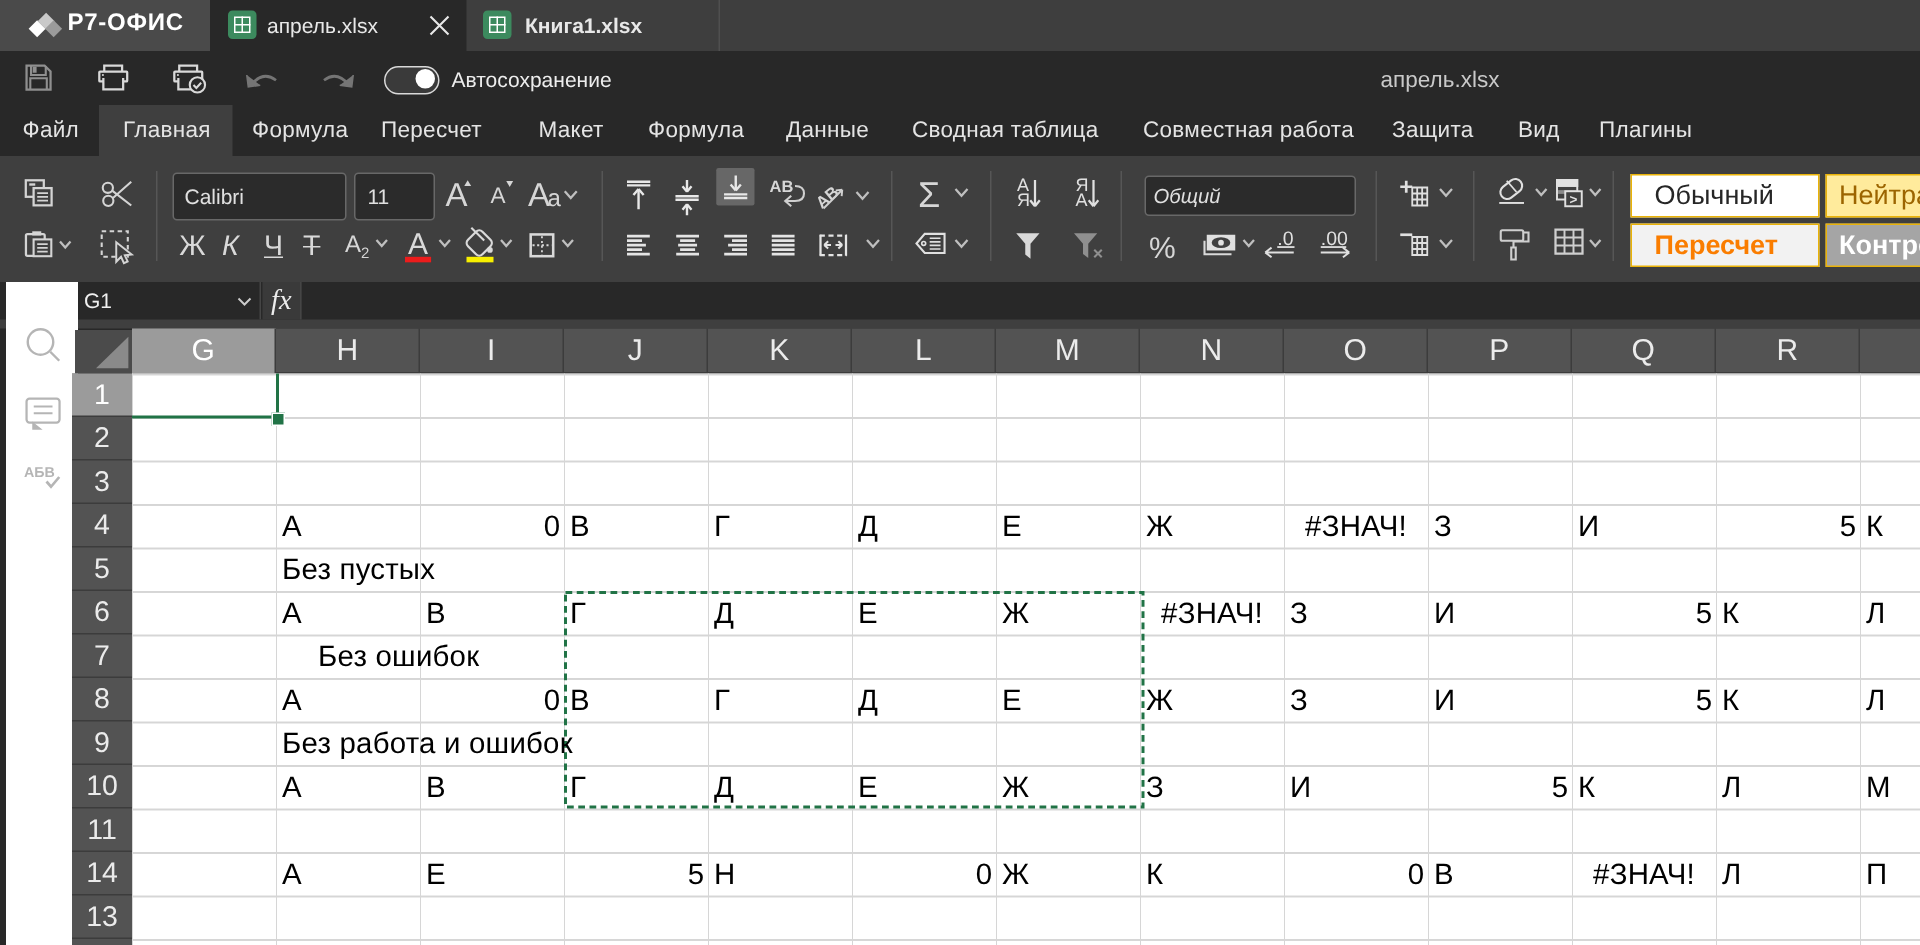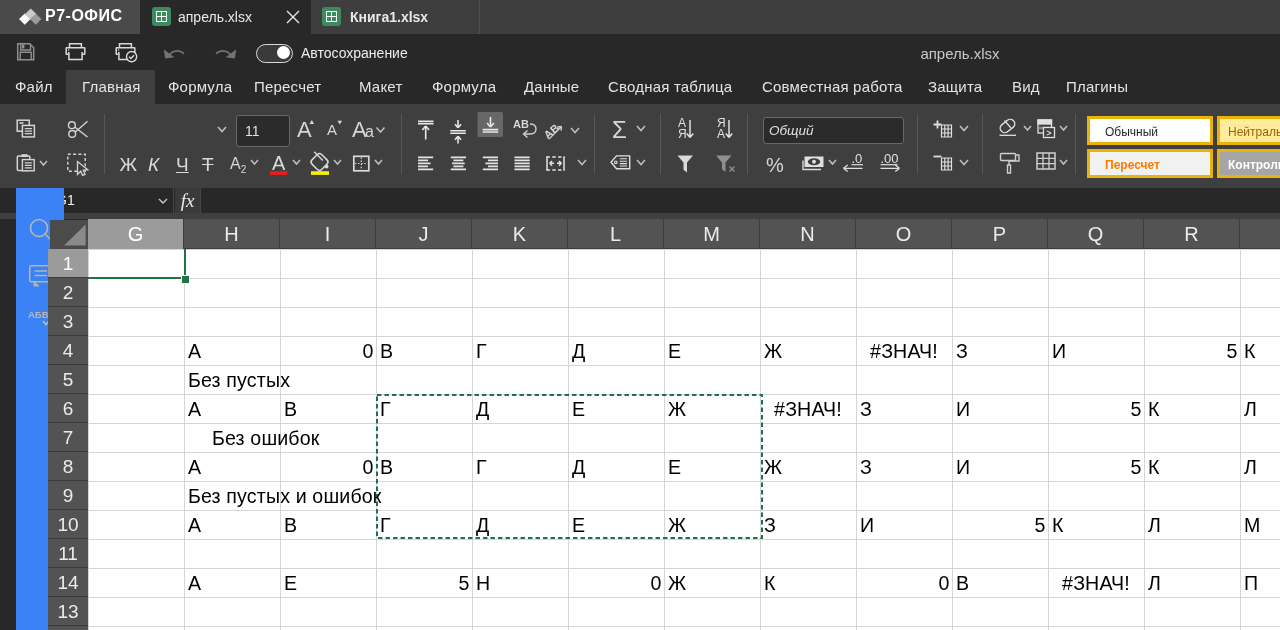--- a/index.html
+++ b/index.html
@@ -33,30 +33,30 @@
   #menubar { position:absolute; left:0; top:70px; width:1280px; height:34px; background:#282828; }
   .menuitem { position:absolute; top:8px; color:#e4e4e4; font-size:15px; letter-spacing:0.2px; }
   #menuactive { position:absolute; left:66px; top:0; width:89px; height:34px; background:#3f3f3f; }
 
   
   #ribbon { position:absolute; left:0; top:104px; width:1280px; height:84px; background:#3f3f3f; }
   .rsep { position:absolute; top:10px; width:1px; height:60px; background:#565656; }
   .combo { position:absolute; background:#2b2b2b; border:1px solid #686868; border-radius:3px; color:#e0e0e0; font-size:14px; }
 
   
-  .stylecell { position:absolute; height:29px; font-size:12px; line-height:27px; padding-left:15px; border:3px solid #eab308; overflow:hidden; white-space:nowrap; }
+  .stylecell { position:absolute; height:29px; font-size:18px; line-height:27px; padding-left:15px; border:1px solid #eab308; overflow:hidden; white-space:nowrap; }
 
   
   #fbar { position:absolute; left:48px; top:188px; width:1232px; height:25px; background:#282828; }
   #namebox { position:absolute; left:0; top:0; width:126px; height:25px; border-right:1px solid #454545; color:#f0f0f0; font-size:14px; line-height:25px; padding-left:8px; }
   #fxbox { position:absolute; left:127px; top:0; width:26px; height:25px; background:#3a3a3a; border-right:1px solid #454545; color:#ececec; font-size:19px; font-style:italic; font-family:"Liberation Serif", serif; text-align:center; line-height:25px; }
   #strip { position:absolute; left:0; top:213px; width:1280px; height:6px; background:#3f3f3f; }
 
   
-  #sidebar { position:absolute; left:16px; top:188px; width:48px; height:442px; background:#3b82f6; }
+  #sidebar { position:absolute; left:4px; top:188px; width:48px; height:442px; background:#ffffff; }
   #corner { position:absolute; left:50px; top:220px; width:38px; height:29px; background:#4b4b4b; }
   #colheads { position:absolute; left:88px; top:219px; width:1192px; height:30px; background:#535353; border-bottom:1px solid #3c3c3c; }
   .colhead { position:absolute; top:0; height:30px; text-align:center; color:#ebebeb; font-size:20px; line-height:31px; border-right:1px solid #3c3c3c; }
   #rowheads { position:absolute; left:48px; top:249px; width:40px; height:381px; background:#535353; }
   .rowhead { position:absolute; left:0; width:40px; height:29px; text-align:center; color:#ebebeb; font-size:19px; line-height:29px; border-bottom:1px solid #3c3c3c; }
   #grid { position:absolute; left:88px; top:249px; width:1192px; height:381px; background:#fff; }
   .cell { position:absolute; height:29px; color:#000; font-size:19.6px; letter-spacing:0.15px; line-height:30px; white-space:nowrap; }
   .cL { padding-left:4px; }
   .cR { text-align:right; padding-right:2.5px; }
   .cC { text-align:center; }
@@ -327,20 +327,21 @@
     <div class="abs" style="left:230px; top:51px; font-size:16px; color:#d6d6d6;">А<span style="font-size:10px; vertical-align:-4px;">2</span></div>
     <div class="abs" style="left:272px; top:48px; font-size:20px; color:#d9d9d9;">А</div>
     <div class="rsep" style="left:104px;"></div>
     <div class="rsep" style="left:401px;"></div>
     <div class="rsep" style="left:594px;"></div>
     <div class="rsep" style="left:660px;"></div>
     <div class="rsep" style="left:747px;"></div>
     <div class="rsep" style="left:917px;"></div>
     <div class="rsep" style="left:982px;"></div>
     <div class="rsep" style="left:1075px;"></div>
+    <div class="combo" style="left:115px; top:11px; width:116px; height:32px; line-height:30px; padding-left:7px;">Calibri</div>
     <div class="combo" style="left:236px; top:11px; width:54px; height:32px; line-height:30px; padding-left:8px;">11</div>
     <div class="combo" style="left:763px; top:13px; width:141px; height:27px; line-height:25px; padding-left:5px; font-size:13.5px;font-style:italic;">Общий</div>
 
     <div class="stylecell" style="left:1087px; top:12px;  width:126px; background:#ffffff; color:#262626;">Обычный</div>
     <div class="stylecell" style="left:1217px; top:12px;  width:126px; background:#ffeb9c; color:#9c6500; padding-left:8px;">Нейтральный</div>
     <div class="stylecell" style="left:1087px; top:45px; width:126px; background:#f2f2f2; color:#fa7d00; font-weight:bold;">Пересчет</div>
     <div class="stylecell" style="left:1217px; top:45px; width:126px; background:#a5a5a5; color:#ffffff; font-weight:bold; padding-left:8px;">Контрольная яч</div>
   </div>
 
   <div id="fbar">
@@ -437,21 +438,21 @@
       <div class="cell cL" style="left: 288px; top: 203px; width: 288px;">В</div>
       <div class="cell cL" style="left: 384px; top: 203px; width: 288px;">Г</div>
       <div class="cell cL" style="left: 480px; top: 203px; width: 288px;">Д</div>
       <div class="cell cL" style="left: 576px; top: 203px; width: 288px;">Е</div>
       <div class="cell cL" style="left: 672px; top: 203px; width: 288px;">Ж</div>
       <div class="cell cL" style="left: 768px; top: 203px; width: 288px;">З</div>
       <div class="cell cL" style="left: 864px; top: 203px; width: 288px;">И</div>
       <div class="cell cR" style="left: 960px; top: 203px; width: 96px;">5</div>
       <div class="cell cL" style="left: 1056px; top: 203px; width: 288px;">К</div>
       <div class="cell cL" style="left: 1152px; top: 203px; width: 288px;">Л</div>
-      <div class="cell cL" style="left: 96px; top: 232px; width: 288px;">Без пустых и ошибок</div>
+      <div class="cell cL" style="left: 96px; top: 232px; width: 288px;">Без работа и ошибок</div>
       <div class="cell cL" style="left: 96px; top: 261px; width: 288px;">А</div>
       <div class="cell cL" style="left: 192px; top: 261px; width: 288px;">В</div>
       <div class="cell cL" style="left: 288px; top: 261px; width: 288px;">Г</div>
       <div class="cell cL" style="left: 384px; top: 261px; width: 288px;">Д</div>
       <div class="cell cL" style="left: 480px; top: 261px; width: 288px;">Е</div>
       <div class="cell cL" style="left: 576px; top: 261px; width: 288px;">Ж</div>
       <div class="cell cL" style="left: 672px; top: 261px; width: 288px;">З</div>
       <div class="cell cL" style="left: 768px; top: 261px; width: 288px;">И</div>
       <div class="cell cR" style="left: 864px; top: 261px; width: 96px;">5</div>
       <div class="cell cL" style="left: 960px; top: 261px; width: 288px;">К</div>

